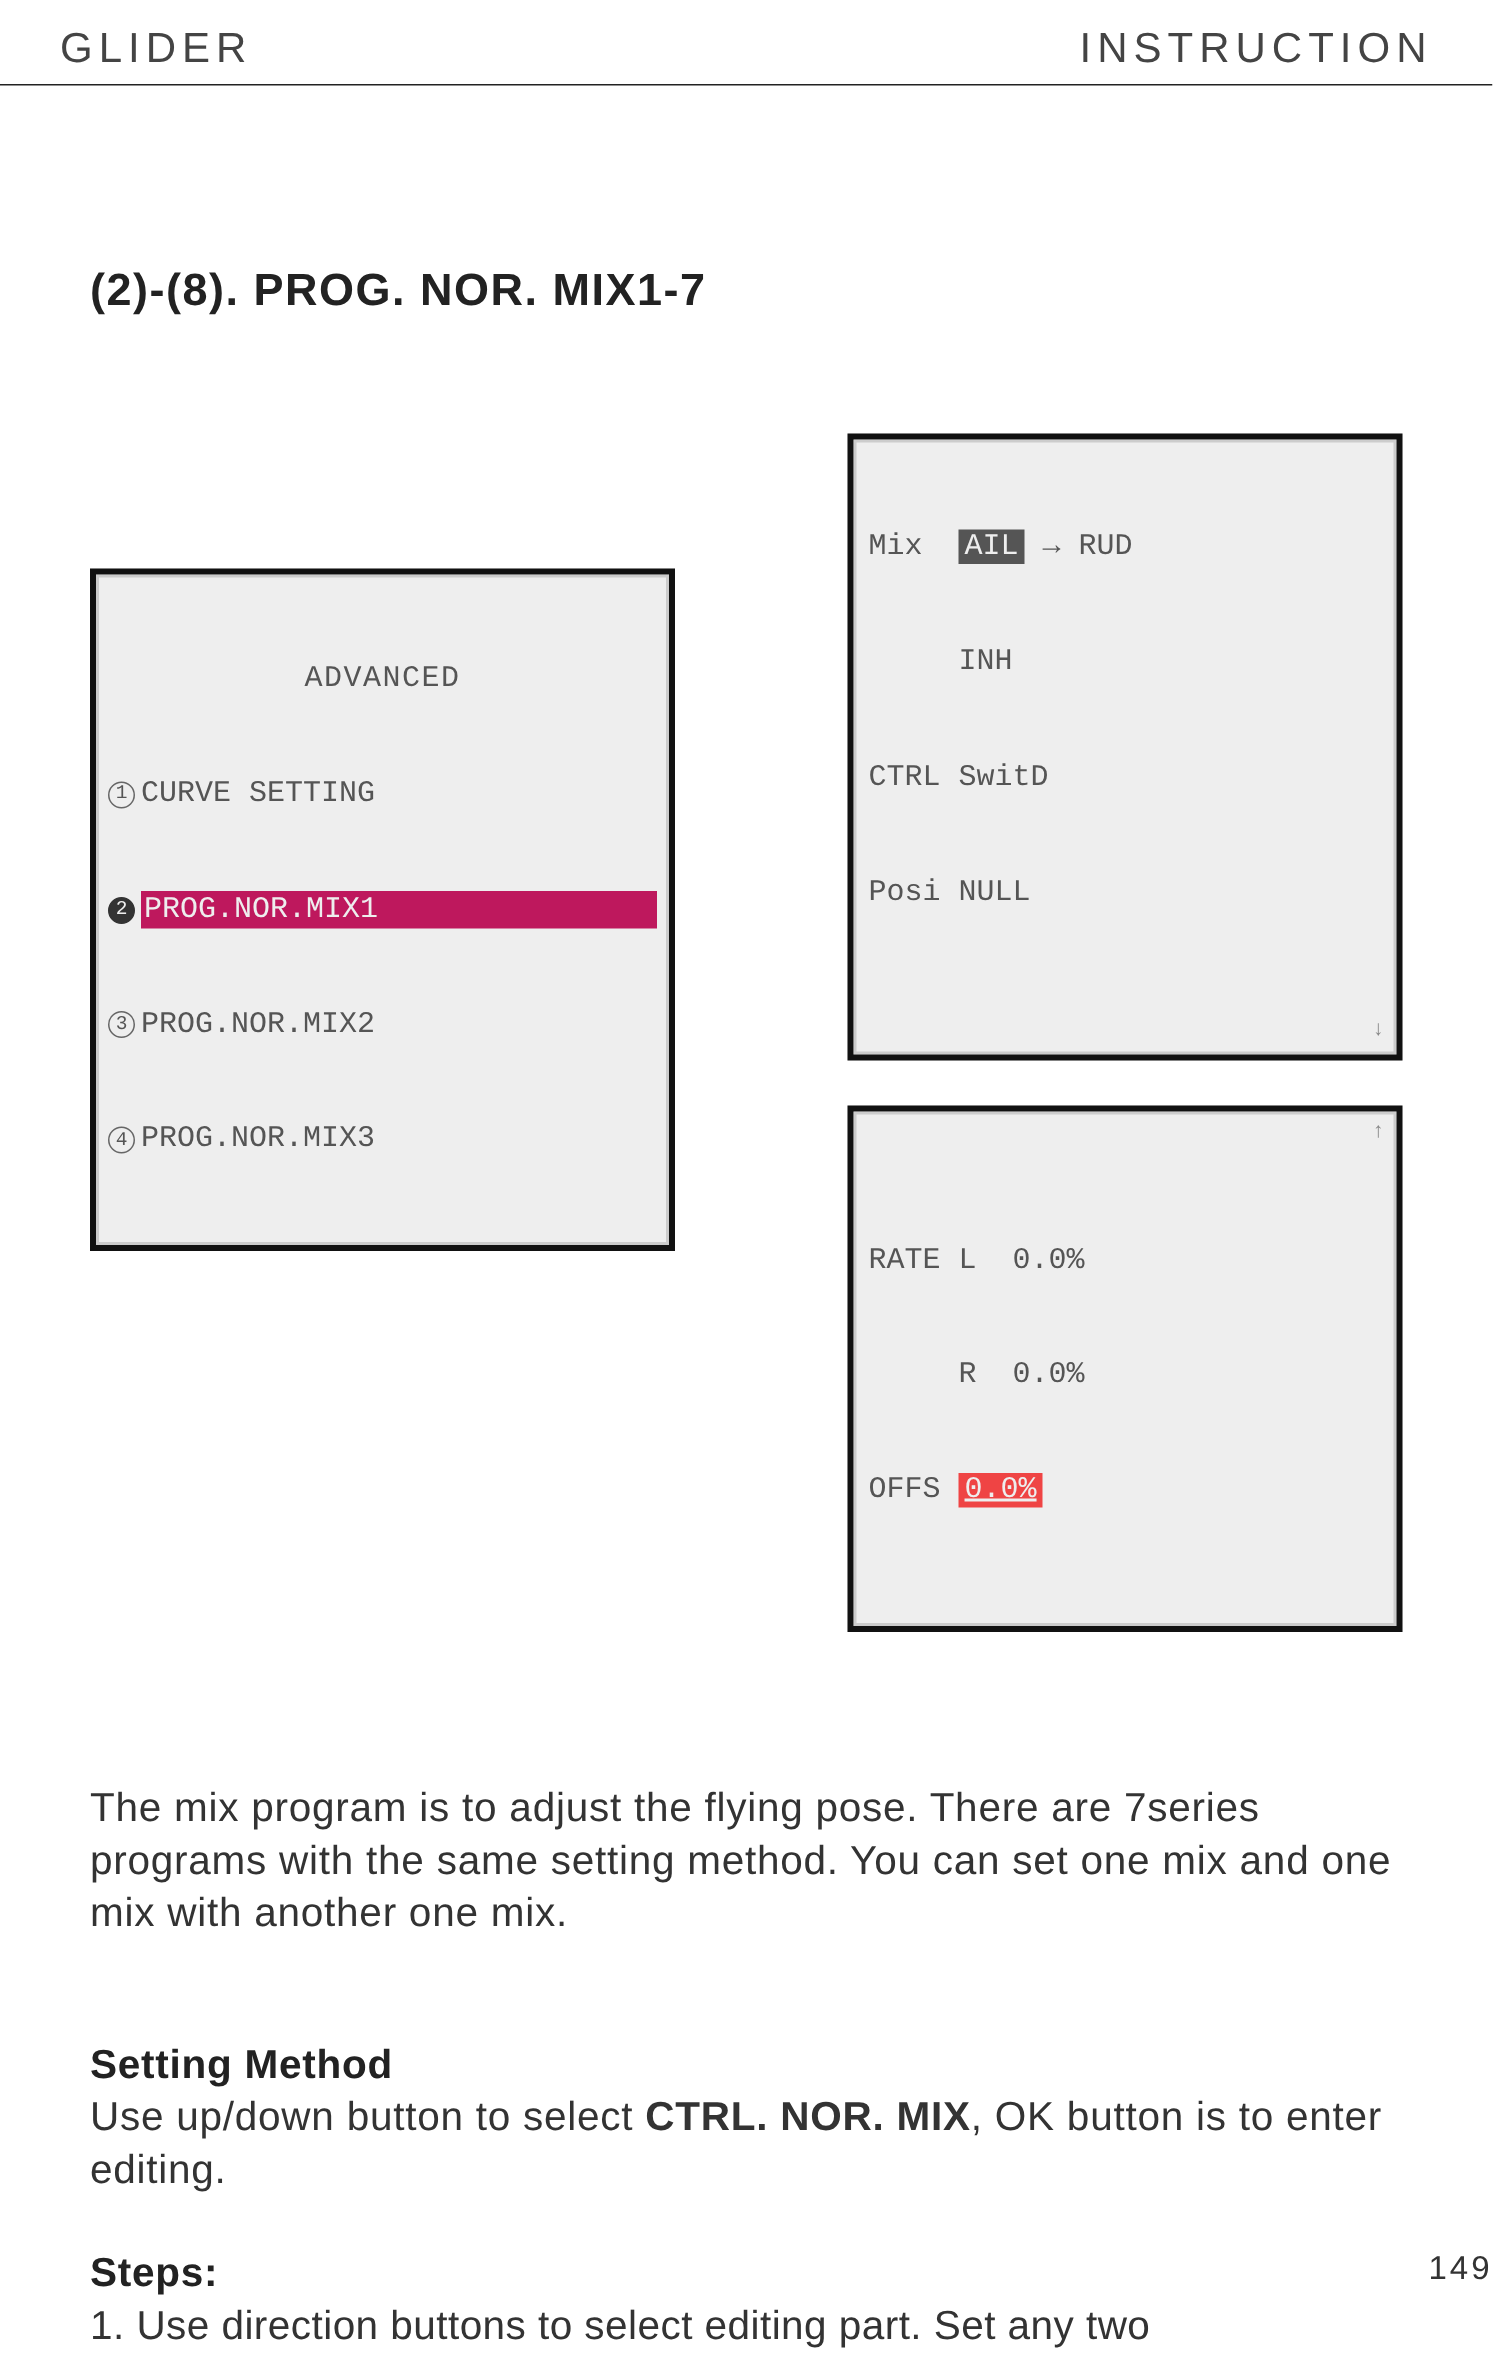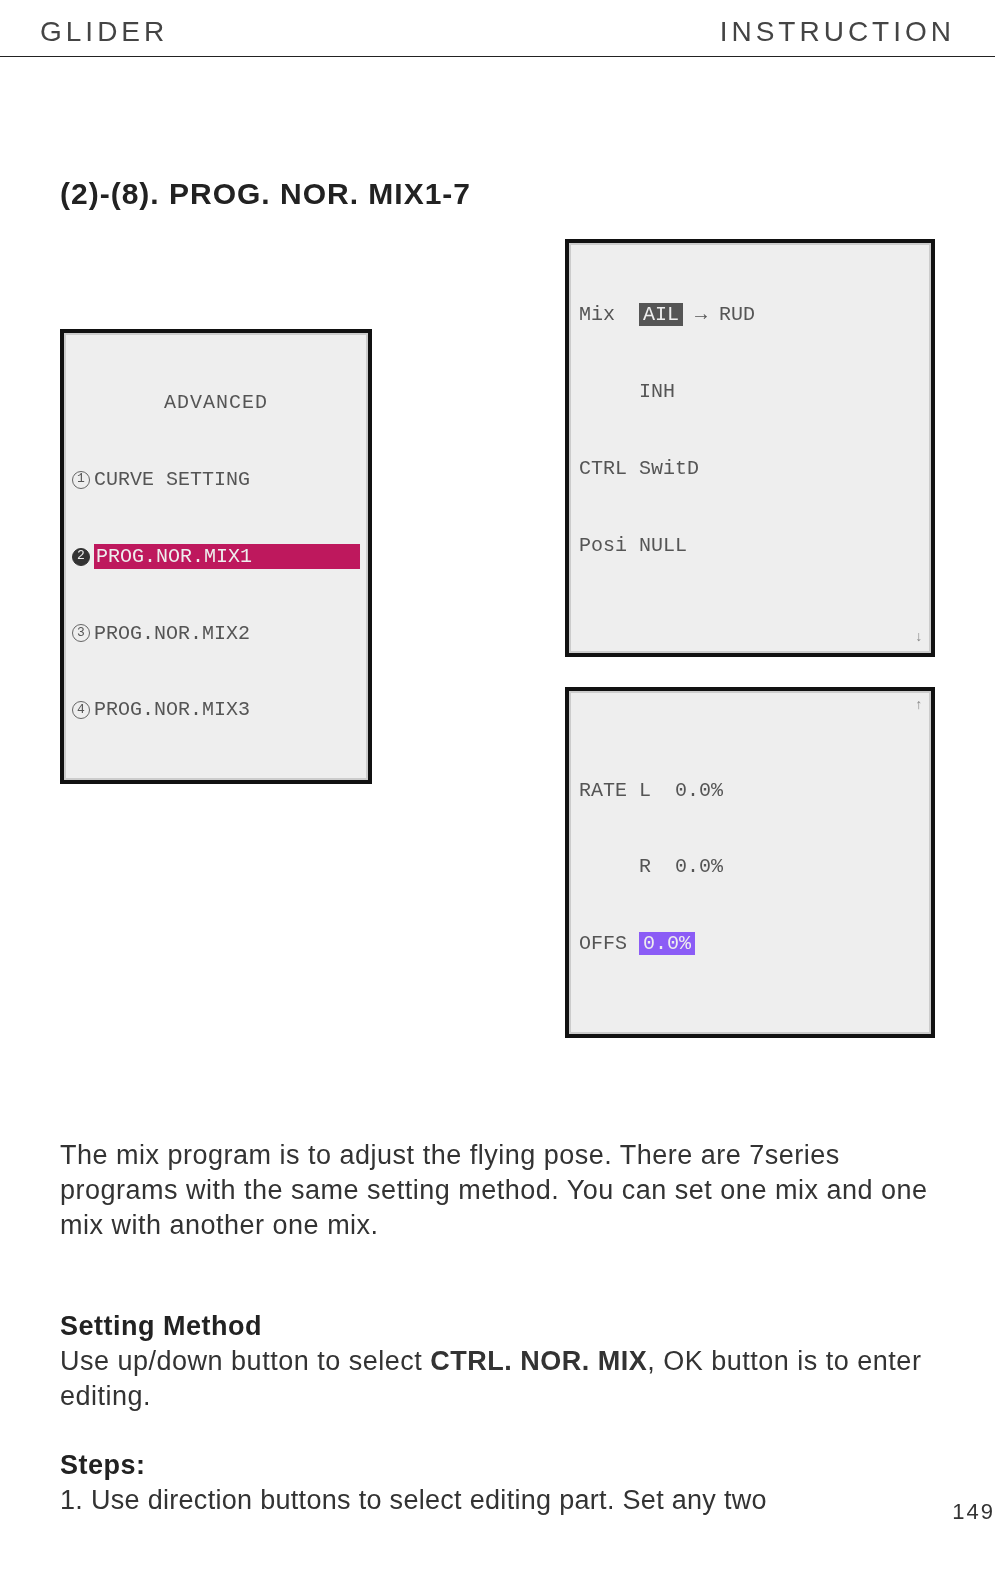--- a/index.html
+++ b/index.html
@@ -21,29 +21,29 @@
       letter-spacing: 4px;
       color: #444;
     }
     .content {
       padding: 120px 60px 0 60px;
     }
     .section-title {
       font-size: 30px;
       font-weight: bold;
       letter-spacing: 1px;
-      margin-bottom: 28px;
+      margin-bottom: 78px;
     }
     .screens-row {
       display: flex;
       justify-content: space-between;
       align-items: flex-start;
       margin-bottom: 100px;
     }
-    .left-col { width: 312px; padding-top: 90px; }
+    .left-col { width: 390px; padding-top: 90px; }
     .right-col { width: 370px; display: flex; flex-direction: column; gap: 30px; }
     .lcd {
       border: 4px solid #111;
       background: #eee;
       font-family: "Courier New", monospace;
       font-size: 20px;
       color: #555;
       line-height: 1.28;
       padding: 6px 4px;
       white-space: pre;
@@ -134,21 +134,21 @@
         <div>     INH</div>
         <div>CTRL SwitD</div>
         <div>Posi NULL</div>
         <span class="down-arrow">↓</span>
       </div>
 
       <div class="lcd lcd-rate">
         <span class="up-arrow">↑</span>
         <div>RATE L  0.0%</div>
         <div>     R  0.0%</div>
-        <div><span>OFFS </span><span class="hl" style="background:#8b5cf6;color:#eee;padding:0 4px;">0.0%</span></div>
+        <div><span>OFFS </span><span class="hl" style="background:#ef4444;color:#eee;padding:0 4px;text-decoration:underline;">0.0%</span></div>
       </div>
     </div>
   </div>
 
   <div class="para">The mix program is to adjust the flying pose. There are 7series programs with the same setting method. You can set one mix and one mix with another one mix.</div>
 
   <div>
     <div class="h3">Setting Method</div>
     <div class="para" style="margin-bottom:35px;">
       <span>Use up/down button to select </span><span class="b" style="font-weight:bold;">CTRL. NOR. MIX</span><span>, OK button is to enter editing.</span>

